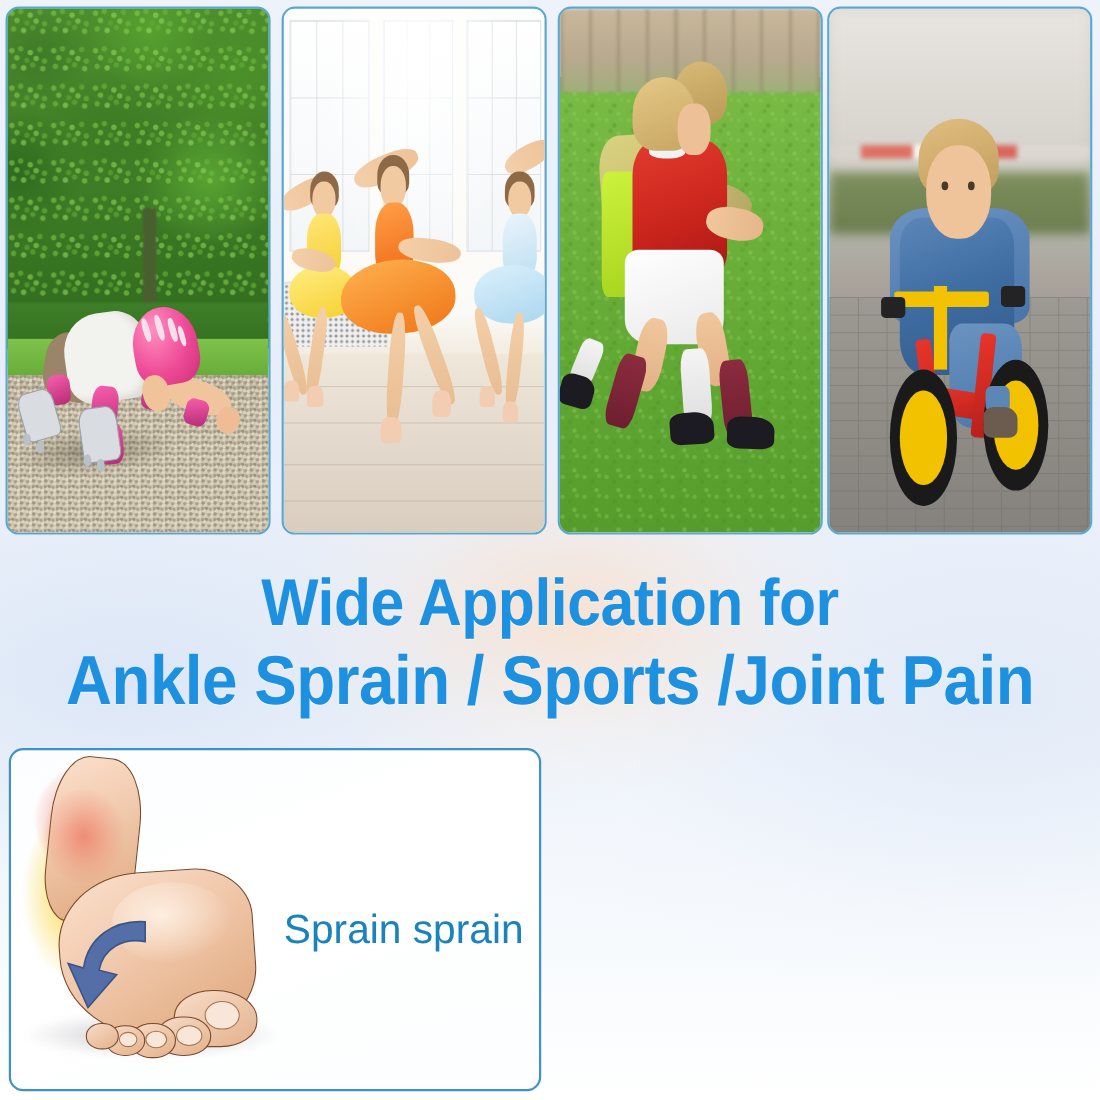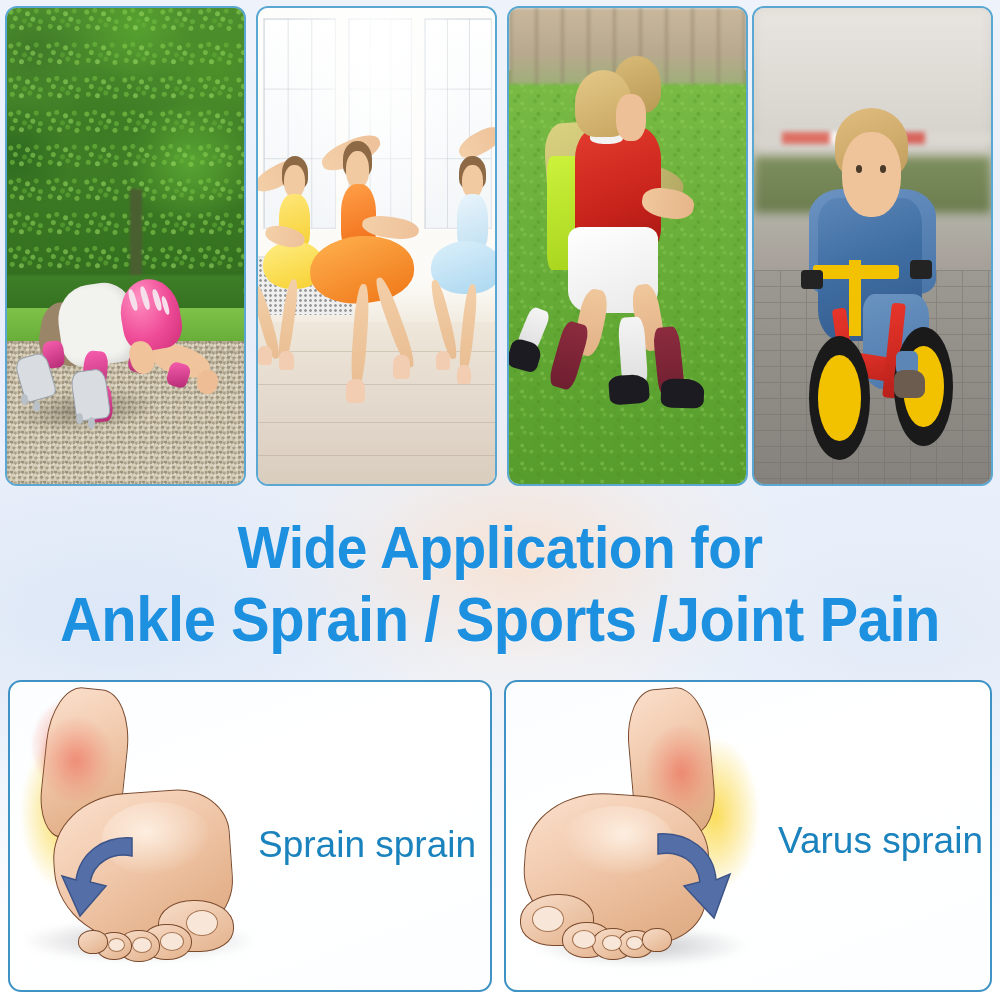--- a/index.html
+++ b/index.html
@@ -443,41 +443,14 @@
       <div class="nail" style="left:122px;top:255px;width:18px;height:14px;"></div>
       <div class="nail" style="left:98px;top:256px;width:15px;height:12px;"></div>
 
       <svg width="120" height="120" viewBox="0 0 120 120" style="position:absolute;left:44px;top:148px;">
         <path d="M78 8 C 50 6, 26 22, 22 50 L 8 46 L 26 86 L 52 56 L 36 52 C 40 32, 58 22, 78 26 Z" fill="#546fa8" stroke="#3c5488" stroke-width="1.5"></path>
       </svg>
     </div>
     <div class="card-label lbl-left">Sprain sprain</div>
   </div>
 
-  <div class="card card-right">
-    <div class="foot-wrap">
-      <div class="footshadow" style="left:30px;top:244px;width:210px;height:40px;"></div>
-      <div class="glowyellow" style="left:166px;top:58px;width:86px;height:150px;"></div>
-
-      <div class="skinpart" style="left:124px;top:6px;width:80px;height:146px;border-radius:36% 38% 30% 28%;transform:rotate(-5deg);"></div>
-      <div class="glowred" style="left:140px;top:44px;width:70px;height:92px;opacity:.8;"></div>
-
-      <div class="skinpart" style="left:18px;top:112px;width:182px;height:146px;border-radius:44% 40% 32% 46%;transform:rotate(4deg);"></div>
-      <div style="position:absolute;left:56px;top:124px;width:112px;height:70px;border-radius:50%;background:radial-gradient(ellipse at 55% 40%, rgba(255,244,232,.85) 0%, rgba(255,244,232,0) 70%);"></div>
-
-      <div class="toe" style="left:14px;top:212px;width:72px;height:50px;border-radius:50% 46% 40% 44%;"></div>
-      <div class="toe" style="left:56px;top:240px;width:48px;height:34px;border-radius:48%;"></div>
-      <div class="toe" style="left:86px;top:246px;width:40px;height:30px;border-radius:48%;"></div>
-      <div class="toe" style="left:112px;top:248px;width:34px;height:26px;border-radius:48%;"></div>
-      <div class="toe" style="left:136px;top:246px;width:28px;height:22px;border-radius:48%;"></div>
-      <div class="nail" style="left:26px;top:224px;width:30px;height:24px;"></div>
-      <div class="nail" style="left:66px;top:248px;width:22px;height:17px;"></div>
-      <div class="nail" style="left:96px;top:253px;width:18px;height:14px;"></div>
-      <div class="nail" style="left:120px;top:254px;width:15px;height:12px;"></div>
-
-      <svg width="120" height="120" viewBox="0 0 120 120" style="position:absolute;left:126px;top:144px;">
-        <path d="M26 8 C 56 6, 82 24, 84 54 L 98 48 L 82 92 L 52 60 L 68 56 C 66 36, 48 24, 26 28 Z" fill="#546fa8" stroke="#3c5488" stroke-width="1.5"></path>
-      </svg>
-    </div>
-    <div class="card-label lbl-right">Varus sprain</div>
-  </div>
 
 </div>
 
 </body></html>

